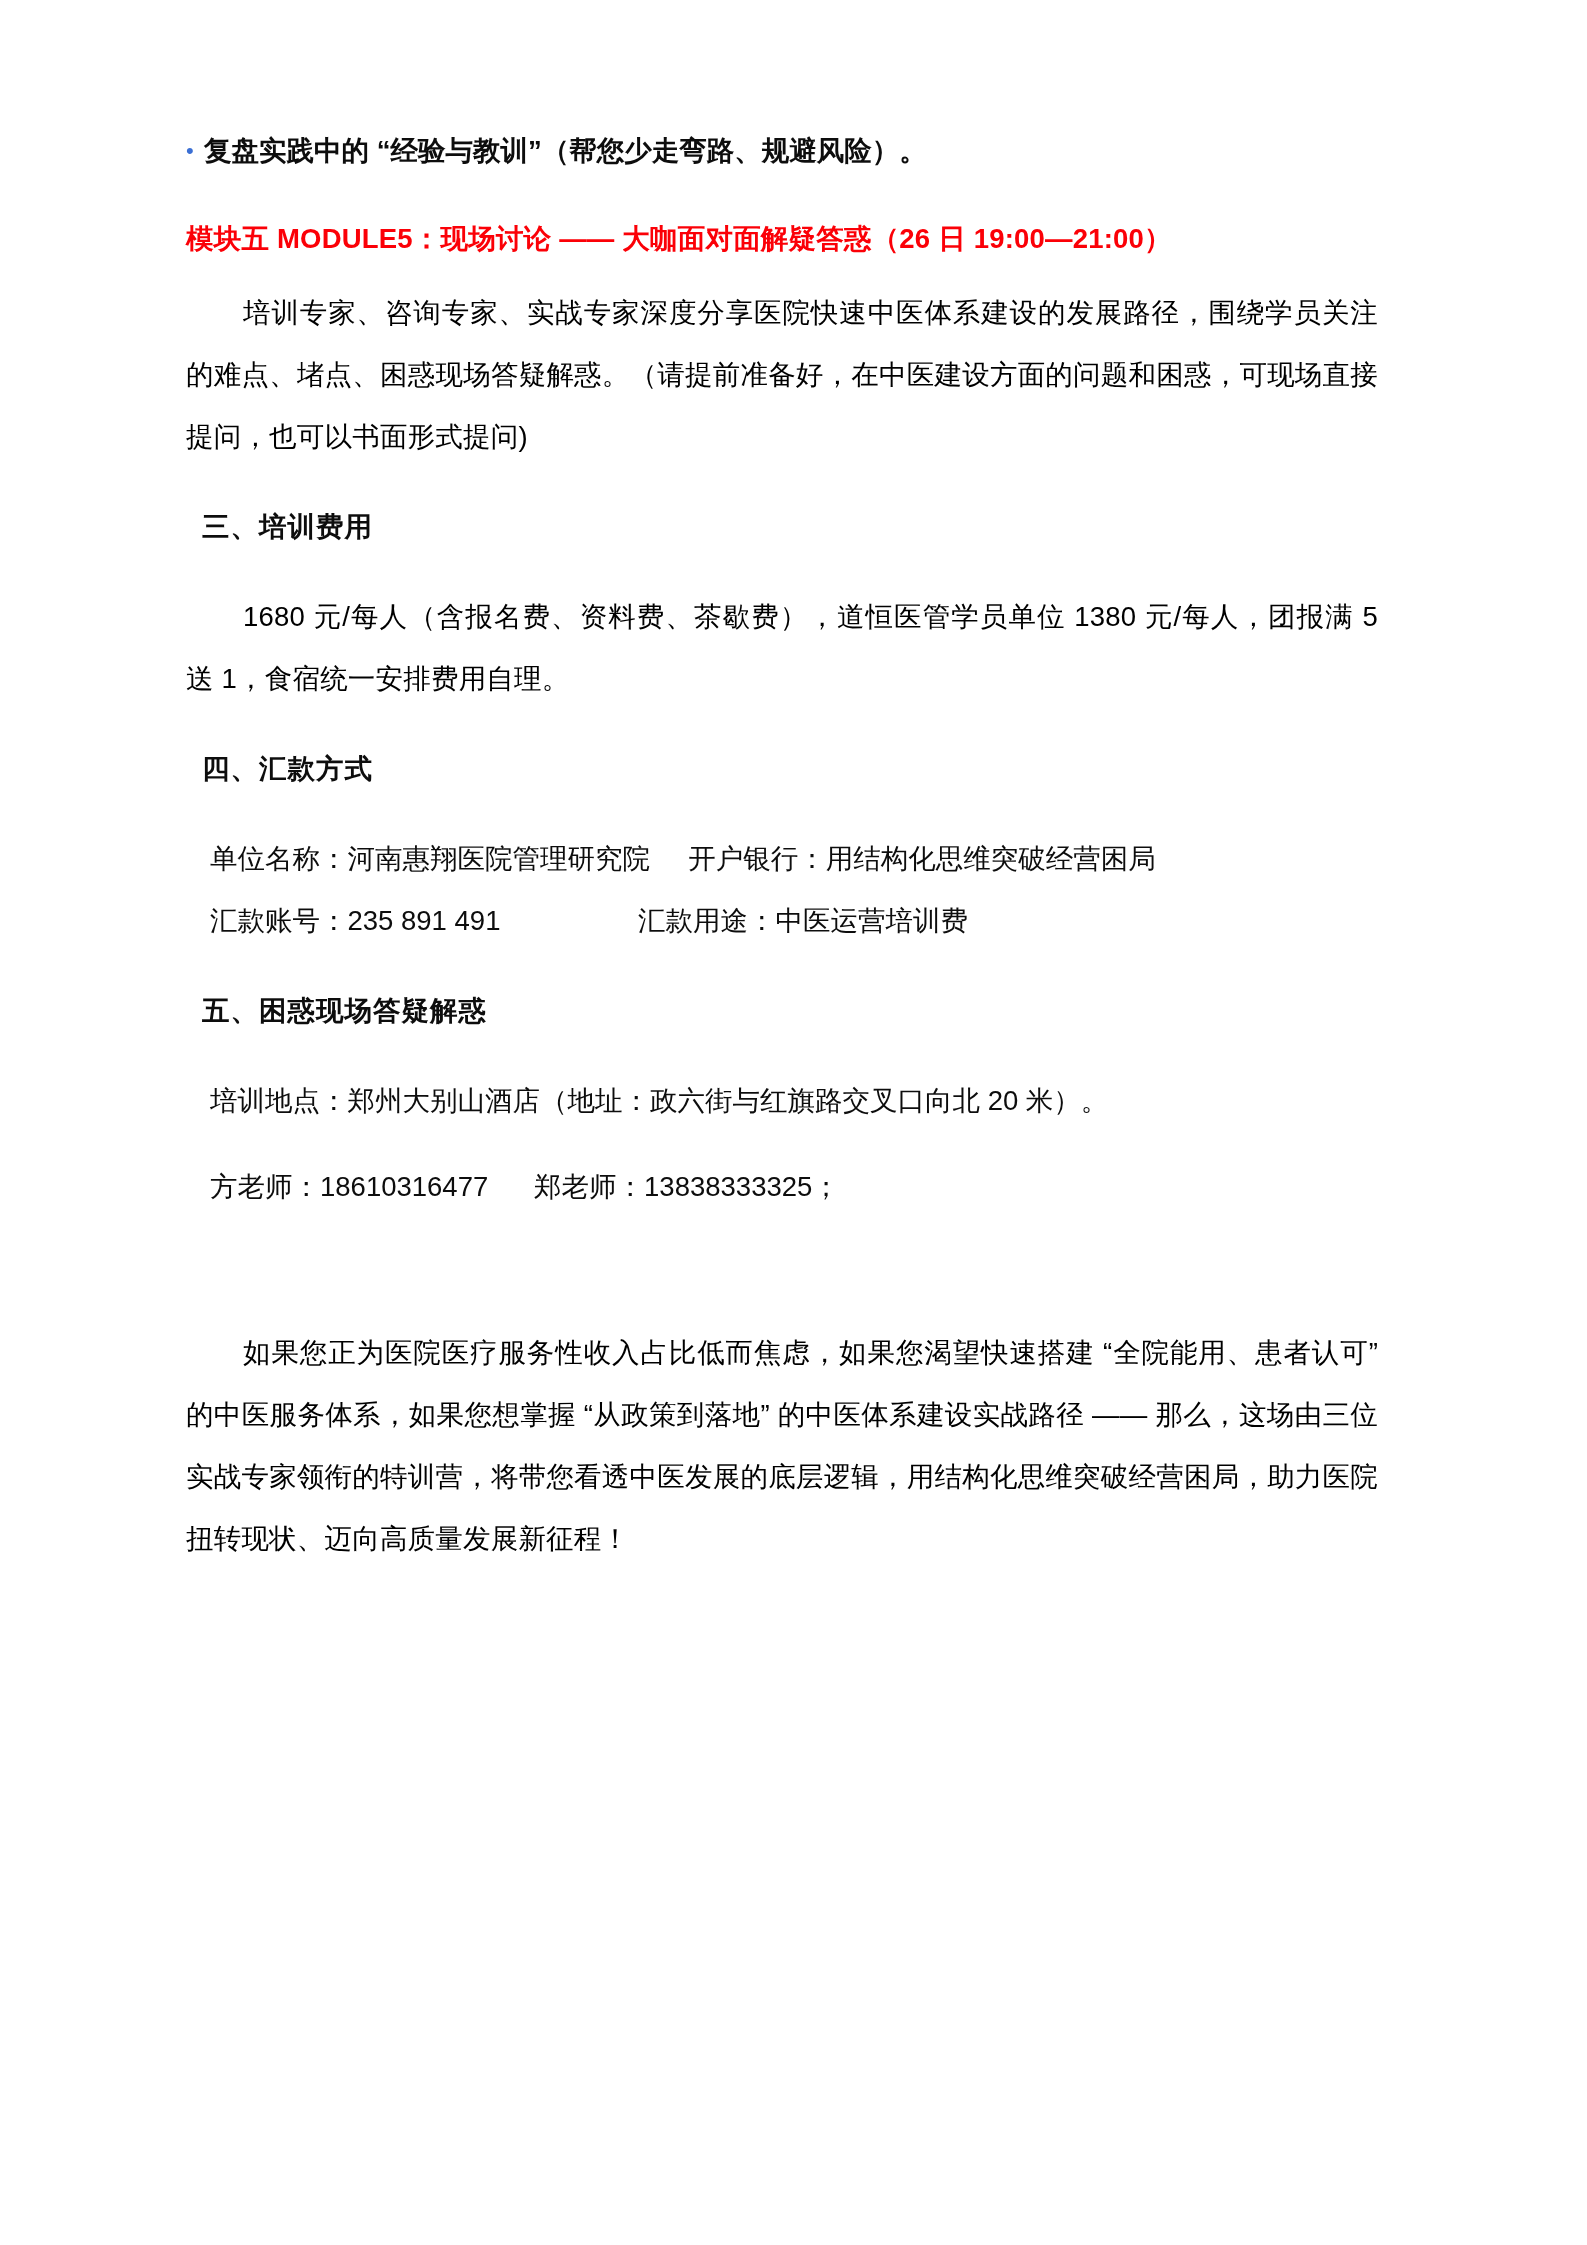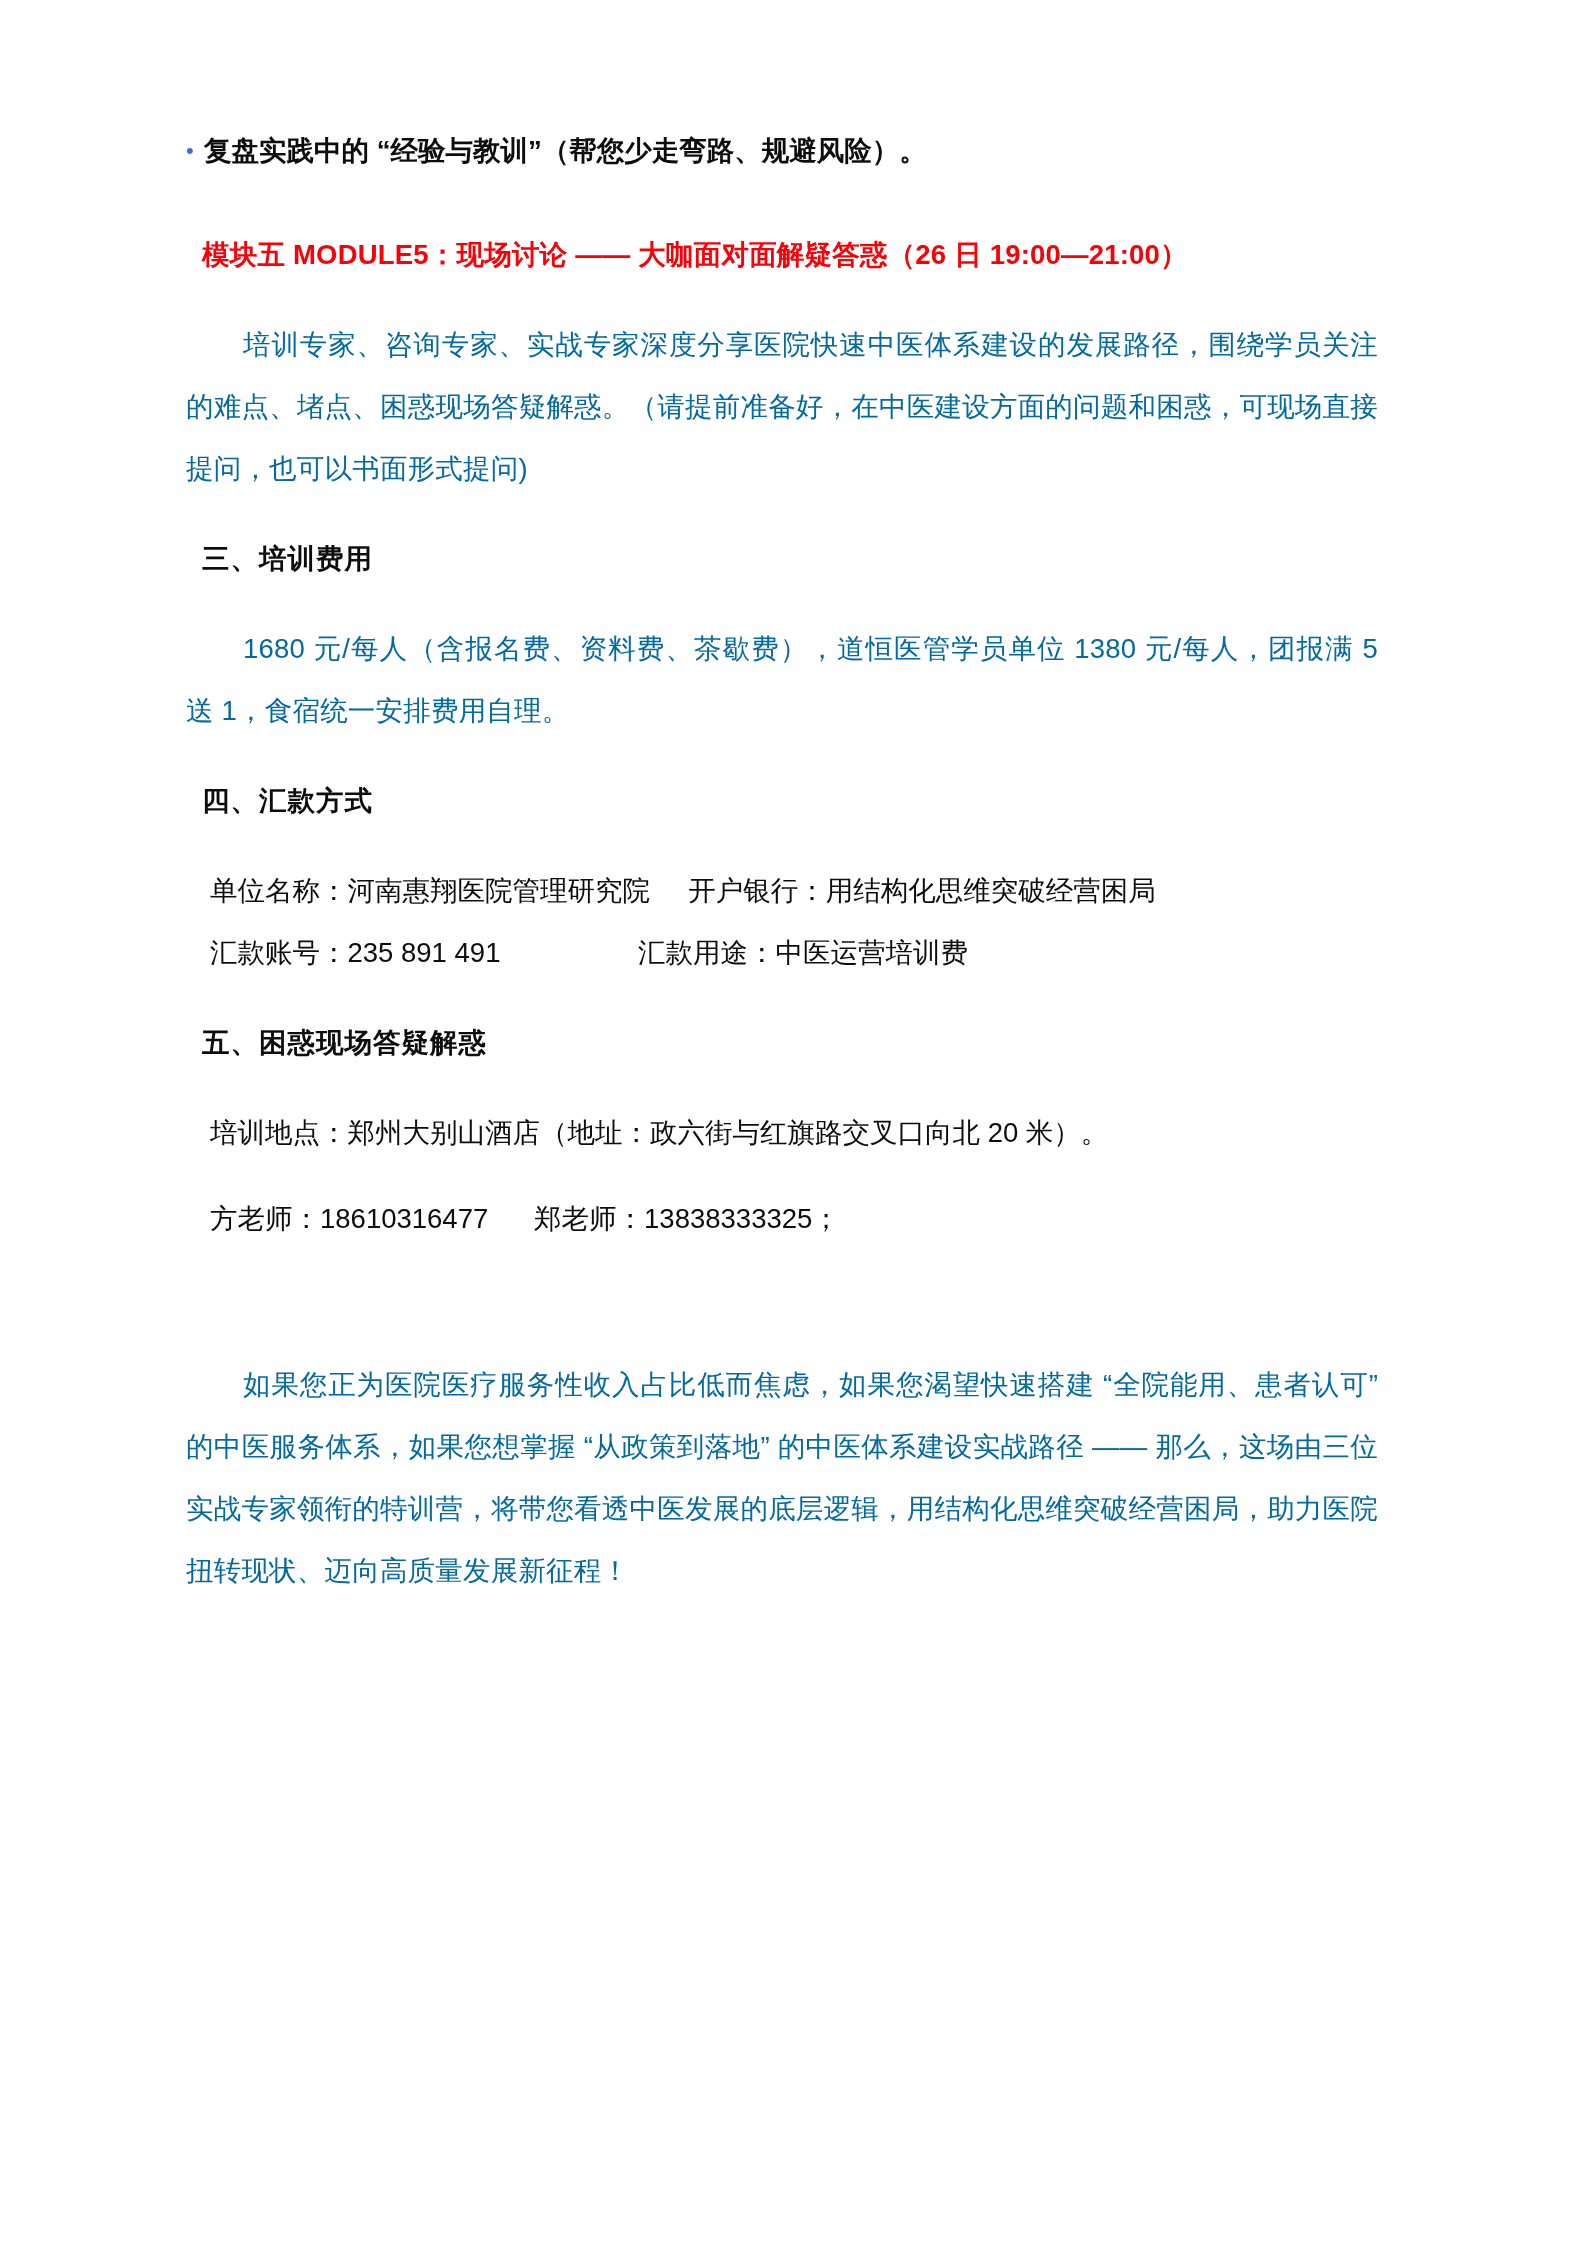--- a/index.html
+++ b/index.html
@@ -21,21 +21,21 @@
   .content {
     position: absolute;
     left: 186px;
     top: 120px;
     width: 1192px;
   }
   
   .para {
     font-size: 27.5px;
     line-height: 62px;
-    color: #0369a1;
+    color: #000000;
     text-align: justify;
     text-justify: inter-ideograph;
     letter-spacing: 0.2px;
     margin: 0;
   }
   .para.indent {
     text-indent: 57px;
   }
   .bullet-line {
     display: flex;
@@ -55,21 +55,21 @@
   }
   .bullet-text {
     flex: 1 1 auto;
     font-weight: bold;
   }
   .module-heading {
     color: #fb0007;
     font-weight: bold;
     font-size: 27.5px;
     line-height: 62px;
-    margin: 16px;
+    margin: 0;
     letter-spacing: 0.2px;
     white-space: nowrap;
   }
   .section-heading {
     color: #0d0d0d;
     font-weight: bold;
     font-size: 27.5px;
     line-height: 62px;
     margin: 16px;
     letter-spacing: 1px;

